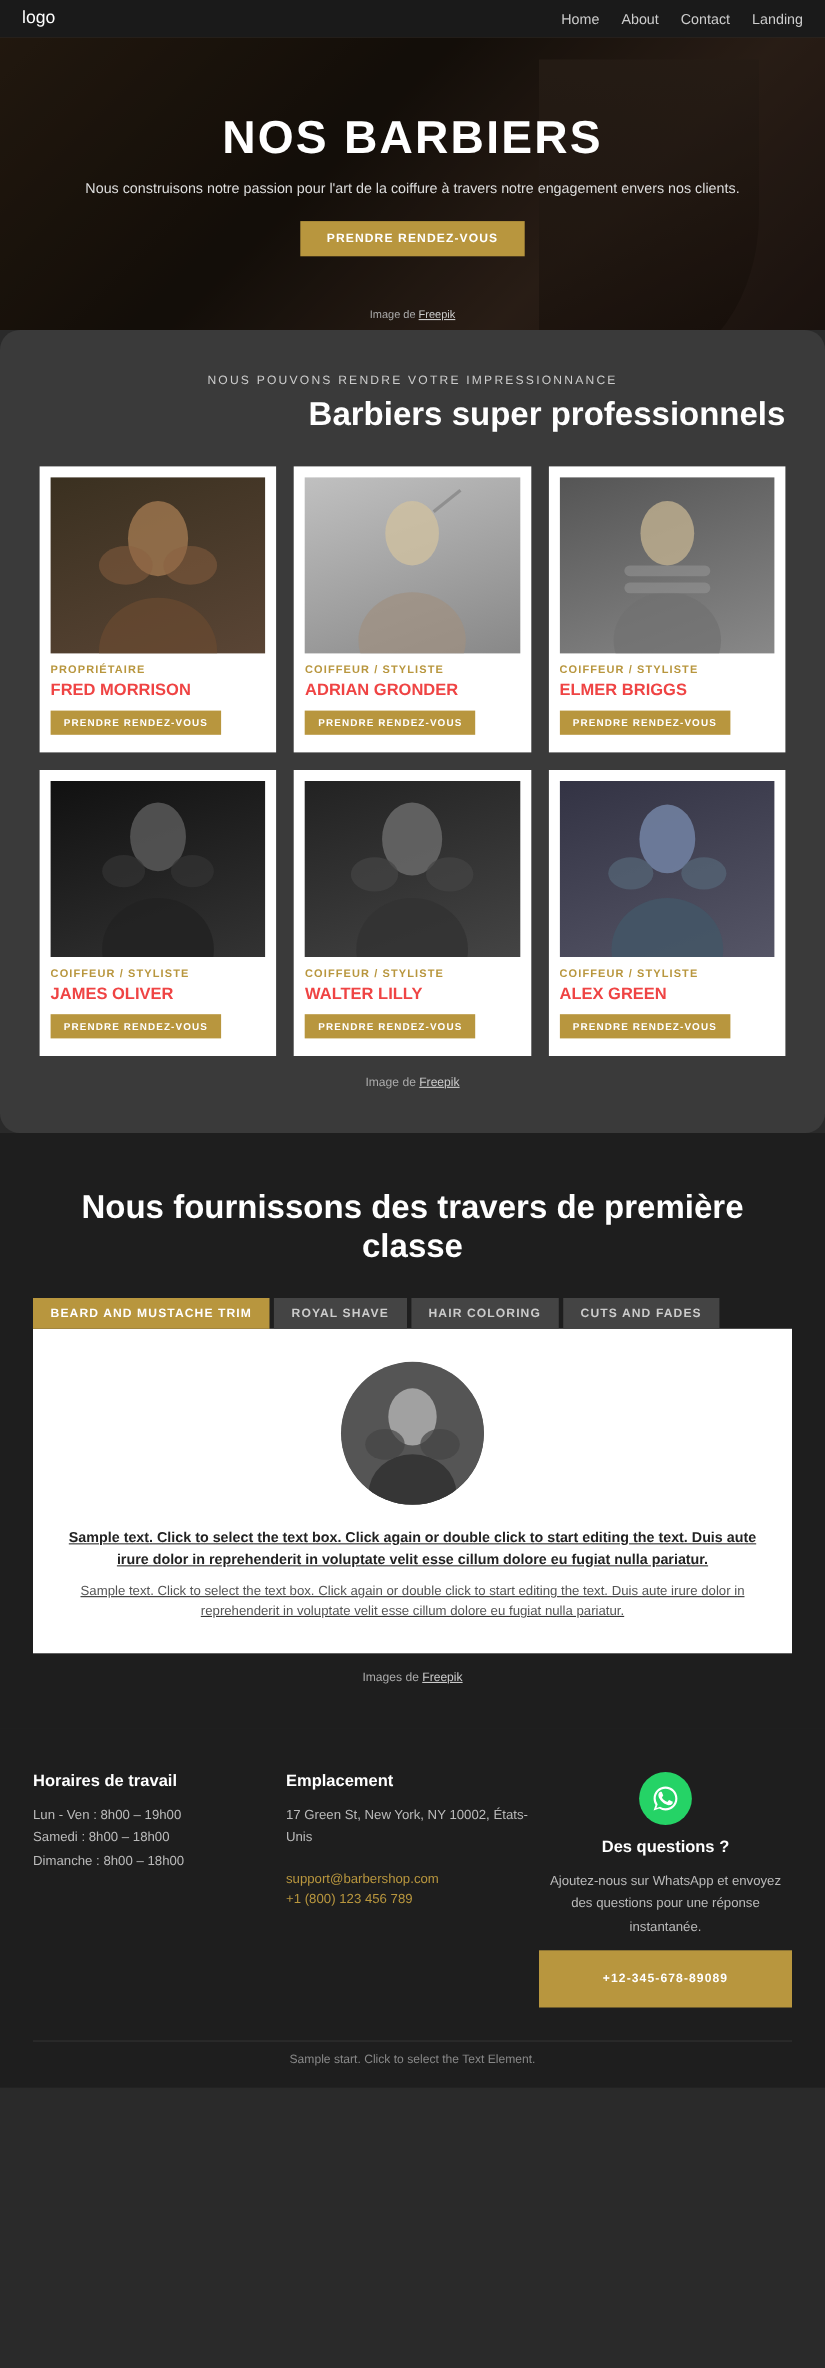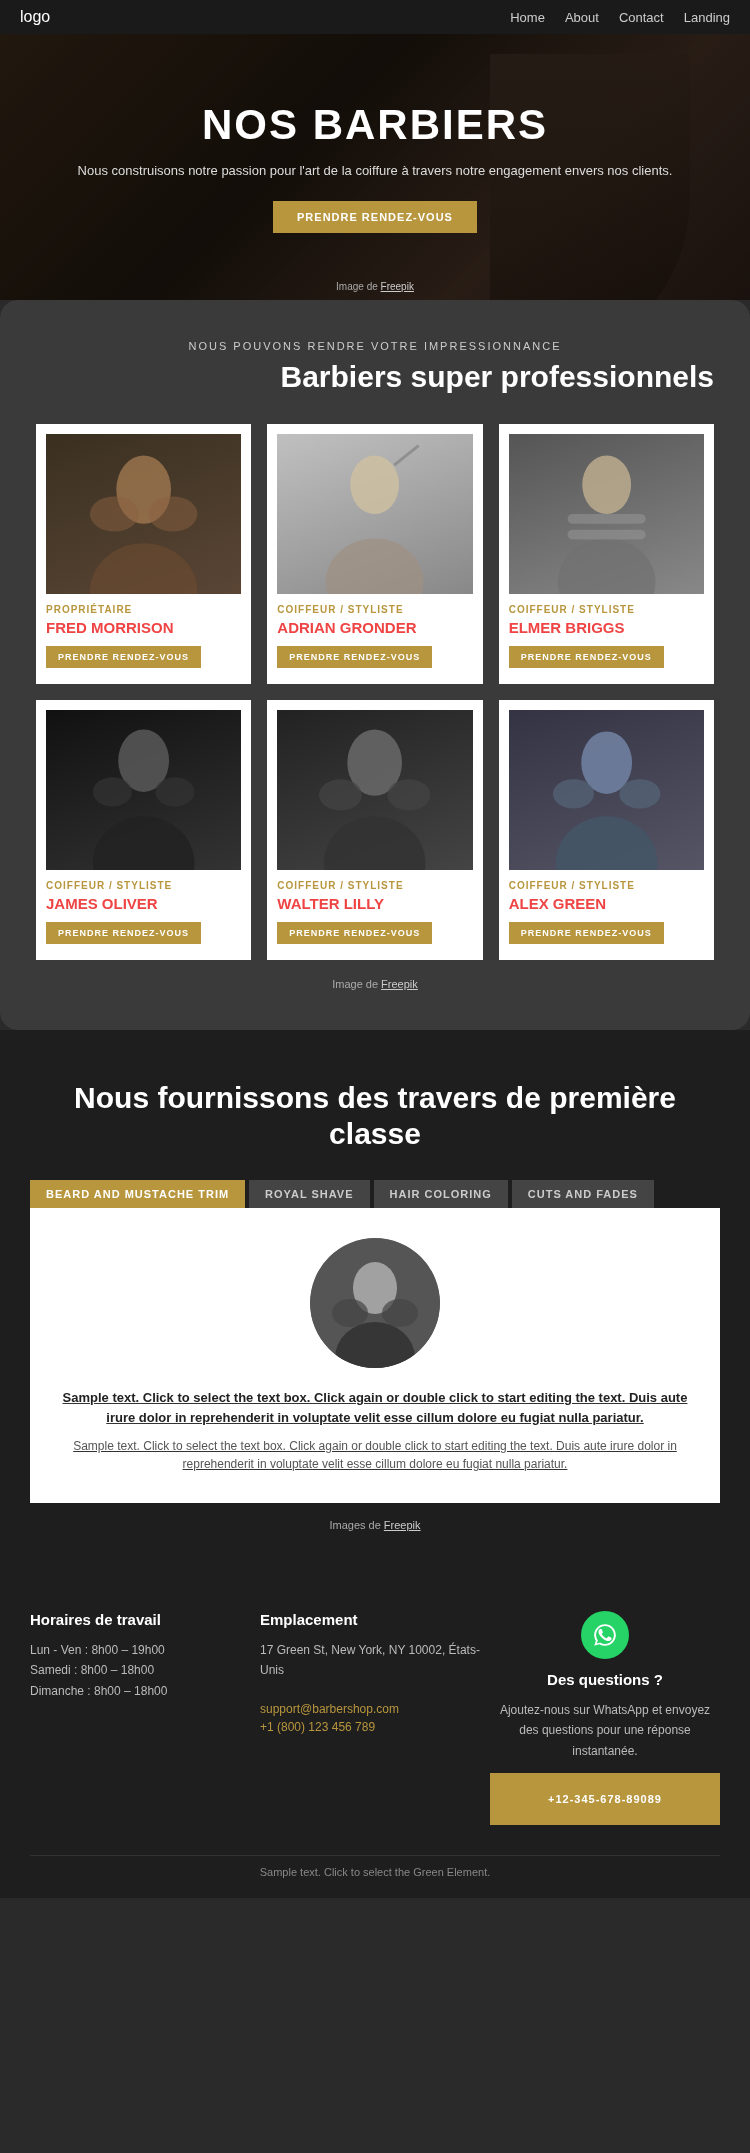--- a/index.html
+++ b/index.html
@@ -434,15 +434,15 @@
           <path d="M11.999 2.003C6.477 2.003 2 6.477 2 12c0 1.989.58 3.842 1.582 5.395L2 22l4.744-1.562A9.956 9.956 0 0012 21.997c5.523 0 10-4.477 10-10 0-5.522-4.477-9.994-10.001-9.994zm.001 18.214a8.214 8.214 0 01-4.188-1.148l-.3-.178-3.112 1.024 1.044-3.025-.196-.312A8.214 8.214 0 013.786 12c0-4.536 3.679-8.214 8.215-8.214S20.215 7.464 20.215 12s-3.679 8.217-8.215 8.217z"></path>
         </svg>
       </div>
       <h3>Des questions ?</h3>
       <p>Ajoutez-nous sur WhatsApp et envoyez des questions pour une réponse instantanée.</p>
       <button class="btn-whatsapp">+12-345-678-89089</button>
     </div>
 
   </div>
   <div class="footer-bottom">
-    <span>Sample text. Click to select the Green Element.</span>
+    <span>Sample start. Click to select the Text Element.</span>
   </div>
 </footer>
 
 </body></html>

